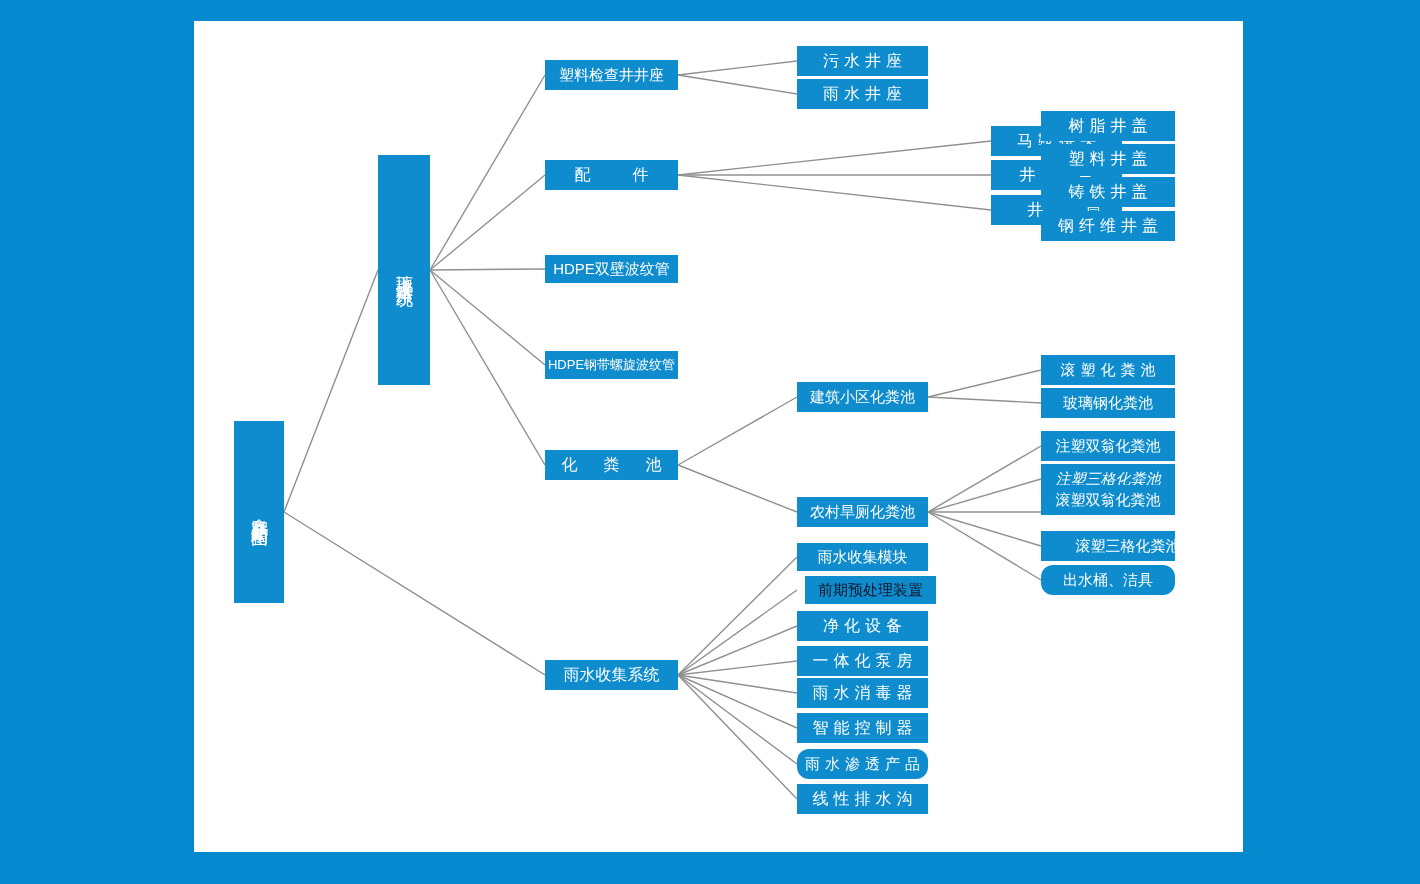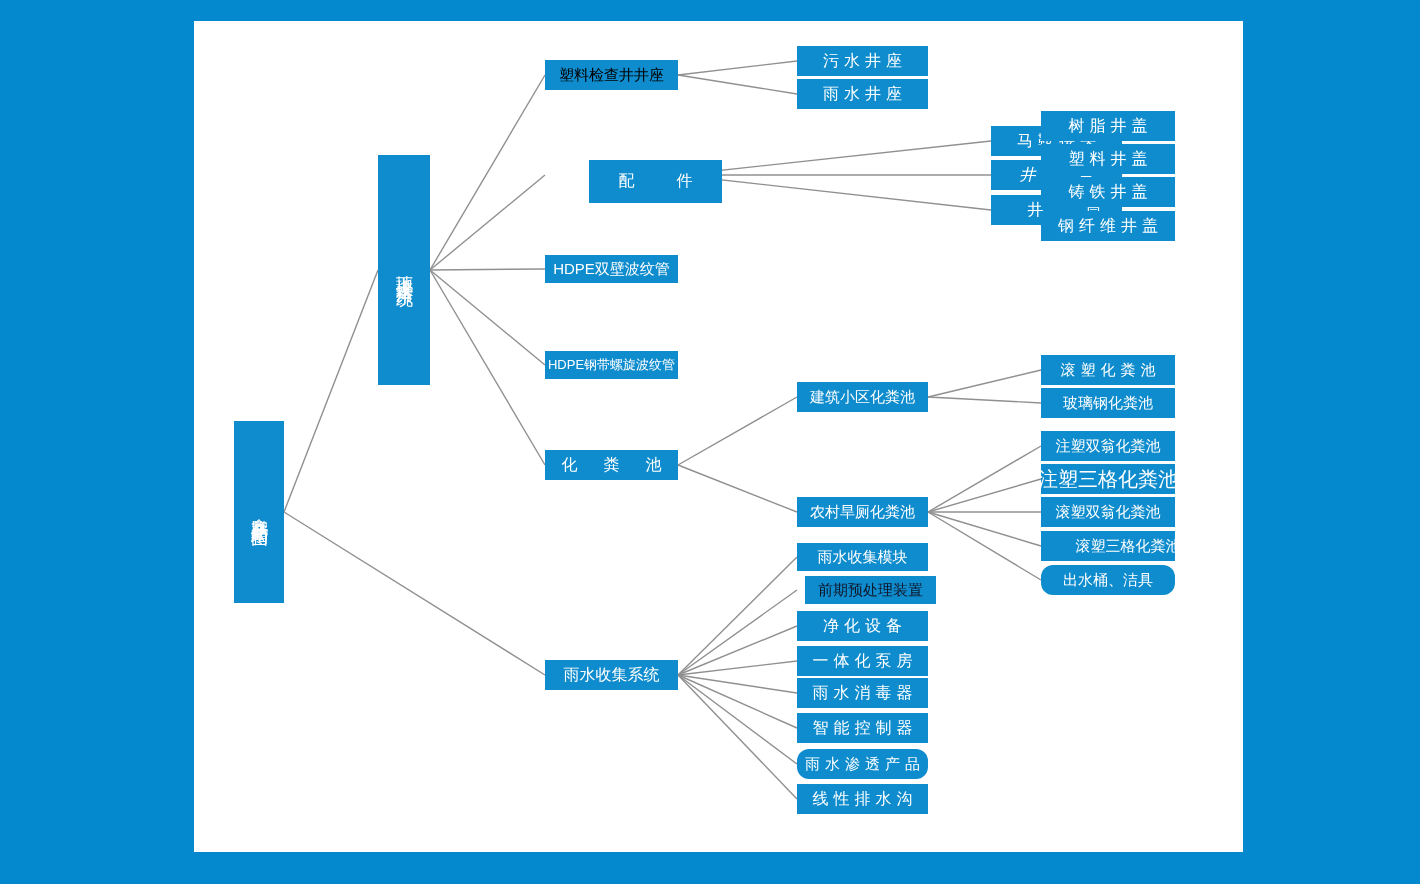--- a/index.html
+++ b/index.html
@@ -113,42 +113,42 @@
         <line x1="484" y1="654" x2="603" y2="605" stroke="#909090" stroke-width="1.4"></line>
         <line x1="484" y1="654" x2="603" y2="640" stroke="#909090" stroke-width="1.4"></line>
         <line x1="484" y1="654" x2="603" y2="672" stroke="#909090" stroke-width="1.4"></line>
         <line x1="484" y1="654" x2="603" y2="707" stroke="#909090" stroke-width="1.4"></line>
         <line x1="484" y1="654" x2="603" y2="743" stroke="#909090" stroke-width="1.4"></line>
         <line x1="484" y1="654" x2="603" y2="778" stroke="#909090" stroke-width="1.4"></line>
       </svg>
     <div id="node-layer">
         <div class="node vertical" style="left: 40px; top: 400px; width: 50px; height: 182px; background: rgb(15, 140, 205); color: rgb(255, 255, 255); font-size: 17px;">鑫鹏产品结构图</div>
         <div class="node vertical" style="left: 184px; top: 134px; width: 52px; height: 230px; background: rgb(15, 140, 205); color: rgb(255, 255, 255); font-size: 17px;">地下排水排污系统</div>
-        <div class="node h-leaf tight" style="left: 351px; top: 39px; width: 133px; height: 30px; background: rgb(15, 140, 205); color: #000000; font-size: 15px;">塑料检查井井座</div>
-        <div class="node h-leaf wide-spaced" style="left: 351px; top: 139px; width: 133px; height: 43px; background: rgb(15, 140, 205); color: rgb(255, 255, 255); font-size: 16px; margin-left: 44px;">配　件</div>
+        <div class="node h-leaf tight" style="left: 351px; top: 39px; width: 133px; height: 30px; background: rgb(15, 140, 205); color: #ffffff; font-size: 15px;">塑料检查井井座</div>
+        <div class="node h-leaf wide-spaced" style="left: 351px; top: 139px; width: 133px; height: 30px; background: rgb(15, 140, 205); color: rgb(255, 255, 255); font-size: 16px;">配　件</div>
         <div class="node h-leaf tight" style="left: 351px; top: 234px; width: 133px; height: 28px; background: rgb(15, 140, 205); color: rgb(255, 255, 255); font-size: 15px;">HDPE双壁波纹管</div>
         <div class="node h-leaf condensed" style="left: 351px; top: 330px; width: 133px; height: 28px; background: rgb(15, 140, 205); color: rgb(255, 255, 255); font-size: 13px;">HDPE钢带螺旋波纹管</div>
         <div class="node h-leaf spaced" style="left: 351px; top: 429px; width: 133px; height: 30px; background: rgb(15, 140, 205); color: rgb(255, 255, 255); font-size: 16px;">化　粪　池</div>
         <div class="node h-leaf tight" style="left: 351px; top: 639px; width: 133px; height: 30px; background: rgb(15, 140, 205); color: rgb(255, 255, 255); font-size: 16px;">雨水收集系统</div>
         <div class="node h-leaf spaced" style="left: 603px; top: 25px; width: 131px; height: 30px; background: rgb(15, 140, 205); color: rgb(255, 255, 255); font-size: 16px;">污水井座</div>
         <div class="node h-leaf spaced" style="left: 603px; top: 58px; width: 131px; height: 30px; background: rgb(15, 140, 205); color: rgb(255, 255, 255); font-size: 16px;">雨水井座</div>
         <div class="node h-leaf spaced" style="left: 797px; top: 105px; width: 131px; height: 30px; background: rgb(15, 140, 205); color: rgb(255, 255, 255); font-size: 16px;">马鞍接头</div>
-        <div class="node h-leaf wide-spaced" style="left: 797px; top: 139px; width: 131px; height: 30px; background: rgb(15, 140, 205); color: rgb(255, 255, 255); font-size: 16px; font-style: italic;">井　盖</div>
+        <div class="node h-leaf wide-spaced" style="left: 797px; top: 139px; width: 131px; height: 30px; background: rgb(15, 140, 205); color: rgb(255, 255, 255); font-size: 16px;">井　盖</div>
         <div class="node h-leaf wide-spaced" style="left: 797px; top: 174px; width: 131px; height: 30px; background: rgb(15, 140, 205); color: rgb(255, 255, 255); font-size: 16px; padding-left: 16px;">井　筒</div>
         <div class="node h-leaf spaced" style="left: 847px; top: 90px; width: 134px; height: 30px; background: rgb(15, 140, 205); color: rgb(255, 255, 255); font-size: 16px;">树脂井盖</div>
         <div class="node h-leaf spaced" style="left: 847px; top: 123px; width: 134px; height: 30px; background: rgb(15, 140, 205); color: rgb(255, 255, 255); font-size: 16px;">塑料井盖</div>
         <div class="node h-leaf spaced" style="left: 847px; top: 156px; width: 134px; height: 30px; background: rgb(15, 140, 205); color: rgb(255, 255, 255); font-size: 16px;">铸铁井盖</div>
         <div class="node h-leaf spaced" style="left: 847px; top: 190px; width: 134px; height: 30px; background: rgb(15, 140, 205); color: rgb(255, 255, 255); font-size: 16px;">钢纤维井盖</div>
         <div class="node h-leaf tight" style="left: 603px; top: 361px; width: 131px; height: 30px; background: rgb(15, 140, 205); color: rgb(255, 255, 255); font-size: 15px;">建筑小区化粪池</div>
         <div class="node h-leaf tight" style="left: 603px; top: 476px; width: 131px; height: 30px; background: rgb(15, 140, 205); color: rgb(255, 255, 255); font-size: 15px;">农村旱厕化粪池</div>
         <div class="node h-leaf spaced" style="left: 847px; top: 334px; width: 134px; height: 30px; background: rgb(15, 140, 205); color: rgb(255, 255, 255); font-size: 15px;">滚塑化粪池</div>
         <div class="node h-leaf tight" style="left: 847px; top: 367px; width: 134px; height: 30px; background: rgb(15, 140, 205); color: rgb(255, 255, 255); font-size: 15px;">玻璃钢化粪池</div>
         <div class="node h-leaf tight" style="left: 847px; top: 410px; width: 134px; height: 30px; background: rgb(15, 140, 205); color: rgb(255, 255, 255); font-size: 15px;">注塑双翁化粪池</div>
-        <div class="node h-leaf tight" style="left: 847px; top: 443px; width: 134px; height: 30px; background: rgb(15, 140, 205); color: rgb(255, 255, 255); font-size: 20px;">注塑三格化粪池</div>
-        <div class="node h-leaf tight" style="left: 847px; top: 476px; width: 134px; height: 30px; background: rgb(15, 140, 205); color: rgb(255, 255, 255); font-size: 15px;">滚塑双翁化粪池</div>
+        <div class="node h-leaf tight" style="left: 847px; top: 443px; width: 134px; height: 30px; background: rgb(15, 140, 205); color: rgb(255, 255, 255); font-size: 15px; font-style: italic;">注塑三格化粪池</div>
+        <div class="node h-leaf tight" style="left: 847px; top: 464px; width: 134px; height: 30px; background: rgb(15, 140, 205); color: rgb(255, 255, 255); font-size: 15px;">滚塑双翁化粪池</div>
         <div class="node h-leaf tight" style="left: 847px; top: 510px; width: 134px; height: 30px; background: rgb(15, 140, 205); color: rgb(255, 255, 255); font-size: 15px; padding-left: 40px;">滚塑三格化粪池</div>
         <div class="node h-leaf tight" style="left: 847px; top: 544px; width: 134px; height: 30px; background: rgb(15, 140, 205); color: rgb(255, 255, 255); font-size: 15px; border-radius: 12px;">出水桶、洁具</div>
         <div class="node h-leaf tight" style="left: 603px; top: 522px; width: 131px; height: 28px; background: rgb(15, 140, 205); color: rgb(255, 255, 255); font-size: 15px;">雨水收集模块</div>
         <div class="node h-leaf tight" style="left: 611px; top: 555px; width: 131px; height: 28px; background: rgb(15, 140, 205); color: #0f172a; font-size: 15px;">前期预处理装置</div>
         <div class="node h-leaf spaced" style="left: 603px; top: 590px; width: 131px; height: 30px; background: rgb(15, 140, 205); color: rgb(255, 255, 255); font-size: 16px;">净化设备</div>
         <div class="node h-leaf spaced" style="left: 603px; top: 625px; width: 131px; height: 30px; background: rgb(15, 140, 205); color: rgb(255, 255, 255); font-size: 16px;">一体化泵房</div>
         <div class="node h-leaf spaced" style="left: 603px; top: 657px; width: 131px; height: 30px; background: rgb(15, 140, 205); color: rgb(255, 255, 255); font-size: 16px;">雨水消毒器</div>
         <div class="node h-leaf spaced" style="left: 603px; top: 692px; width: 131px; height: 30px; background: rgb(15, 140, 205); color: rgb(255, 255, 255); font-size: 16px;">智能控制器</div>
         <div class="node h-leaf spaced" style="left: 603px; top: 728px; width: 131px; height: 30px; background: rgb(15, 140, 205); color: rgb(255, 255, 255); font-size: 15px; border-radius: 12px;">雨水渗透产品</div>
         <div class="node h-leaf spaced" style="left: 603px; top: 763px; width: 131px; height: 30px; background: rgb(15, 140, 205); color: rgb(255, 255, 255); font-size: 16px;">线性排水沟</div>

